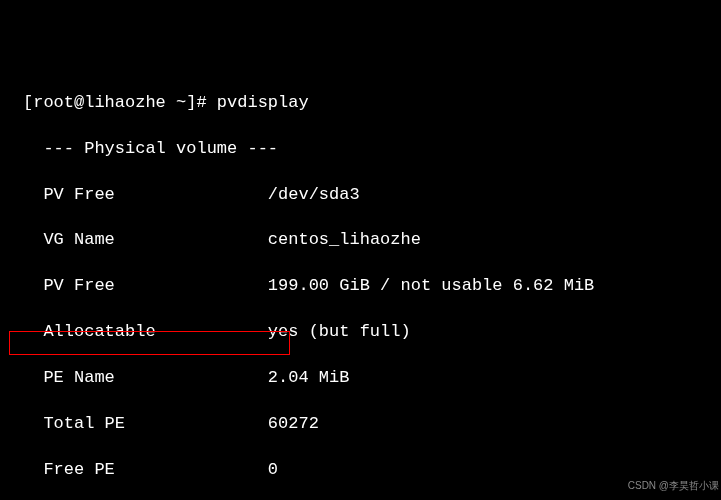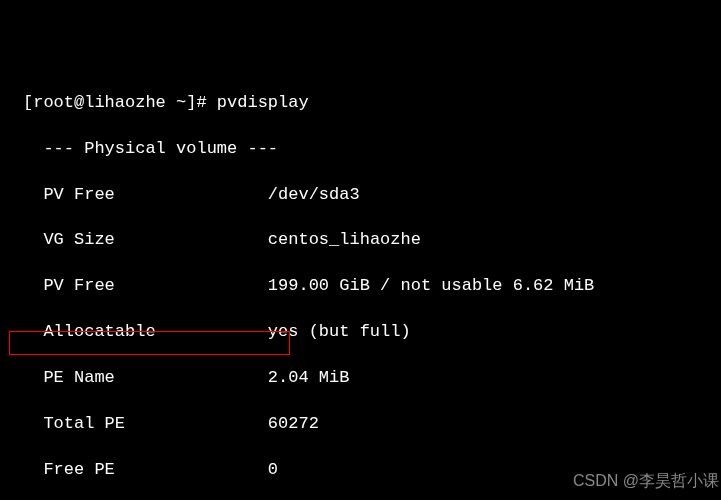--- a/index.html
+++ b/index.html
@@ -30,34 +30,34 @@
       pointer-events: none;
       left: 9px;
       top: 331px;
       width: 281px;
       height: 24px;
     }
     .watermark {
       position: absolute;
       right: 2px;
       bottom: 8px;
-      font-size: 16px;
+      font-size: 10px;
       color: #888888;
       font-family: sans-serif;
     }
   </style>
 </head>
 <body>
 
 
 
 <div class="row">[root@lihaozhe ~]# pvdisplay</div>
 <div class="row">  --- Physical volume ---</div>
 <div class="row"><span>  PV Free</span>               <span>/dev/sda3</span></div>
-<div class="row"><span>  VG Size</span>               <span>centos_lihaozhe</span></div>
+<div class="row"><span>  VG Name</span>               <span>centos_lihaozhe</span></div>
 <div class="row"><span>  PV Free</span>               <span>199.00 GiB / not usable 6.62 MiB</span></div>
 <div class="row"><span>  Allocatable</span>           <span>yes (but full)</span></div>
 <div class="row"><span>  PE Name</span>               <span>2.04 MiB</span></div>
 <div class="row"><span>  Total PE</span>              <span>60272</span></div>
 <div class="row"><span>  Free PE</span>               <span>0</span></div>
 
 
 
 
 

